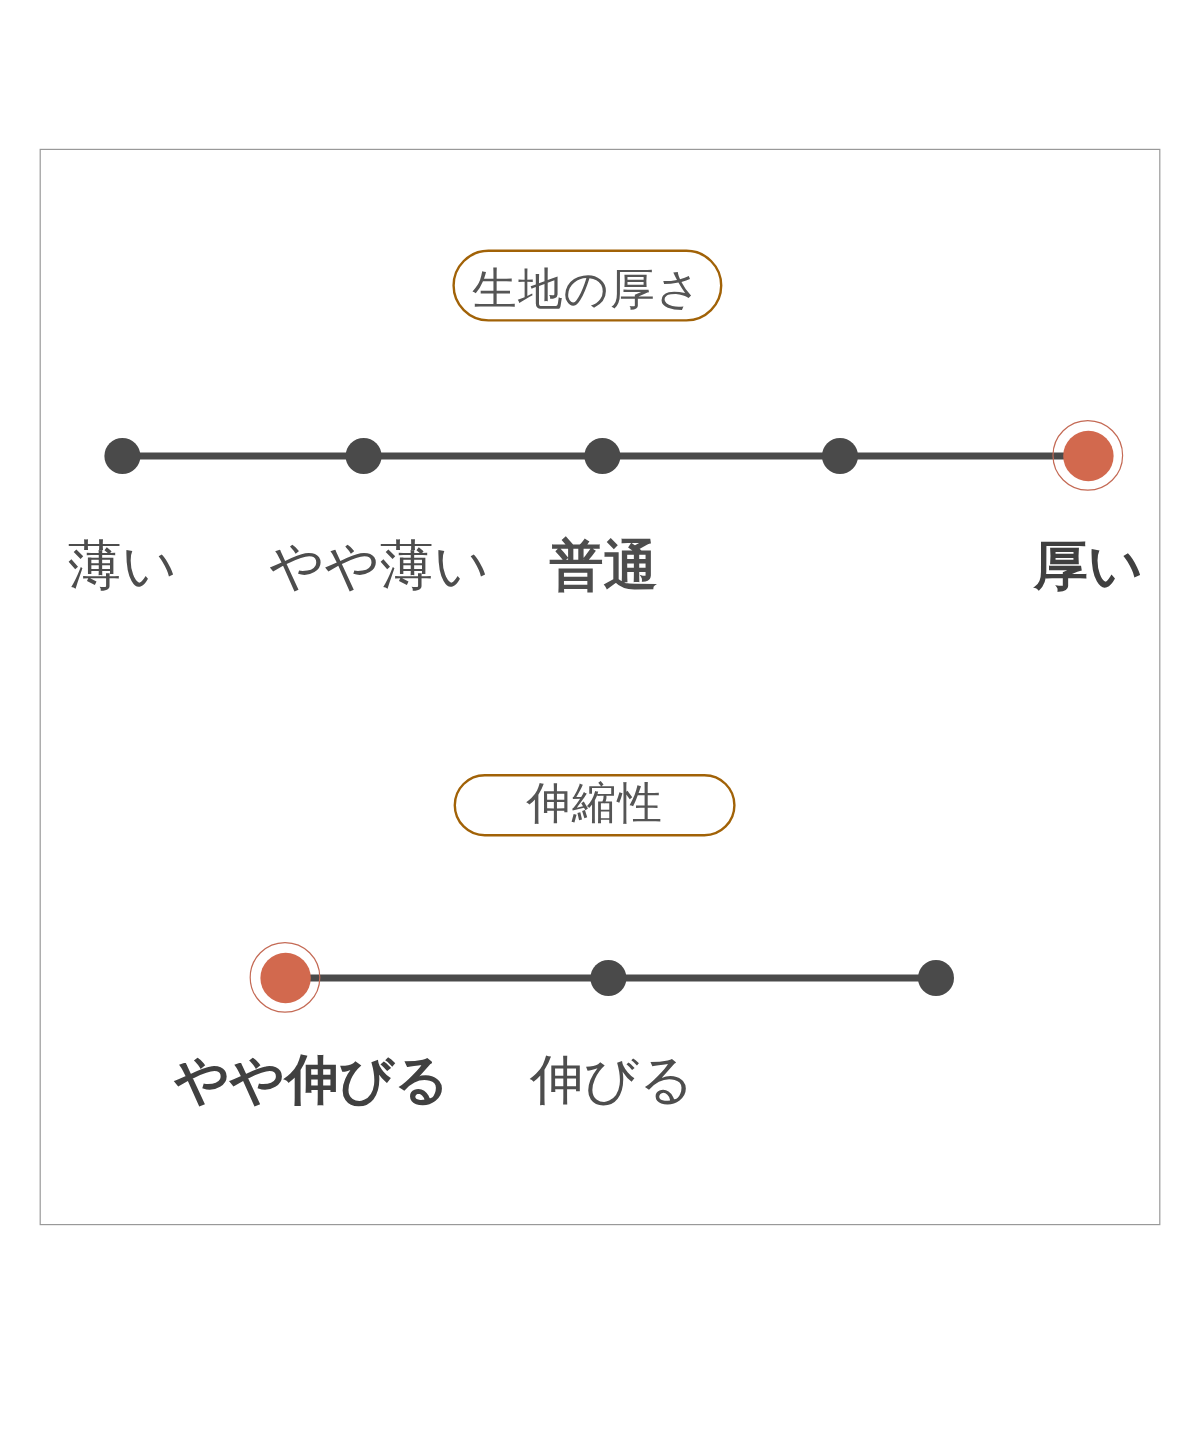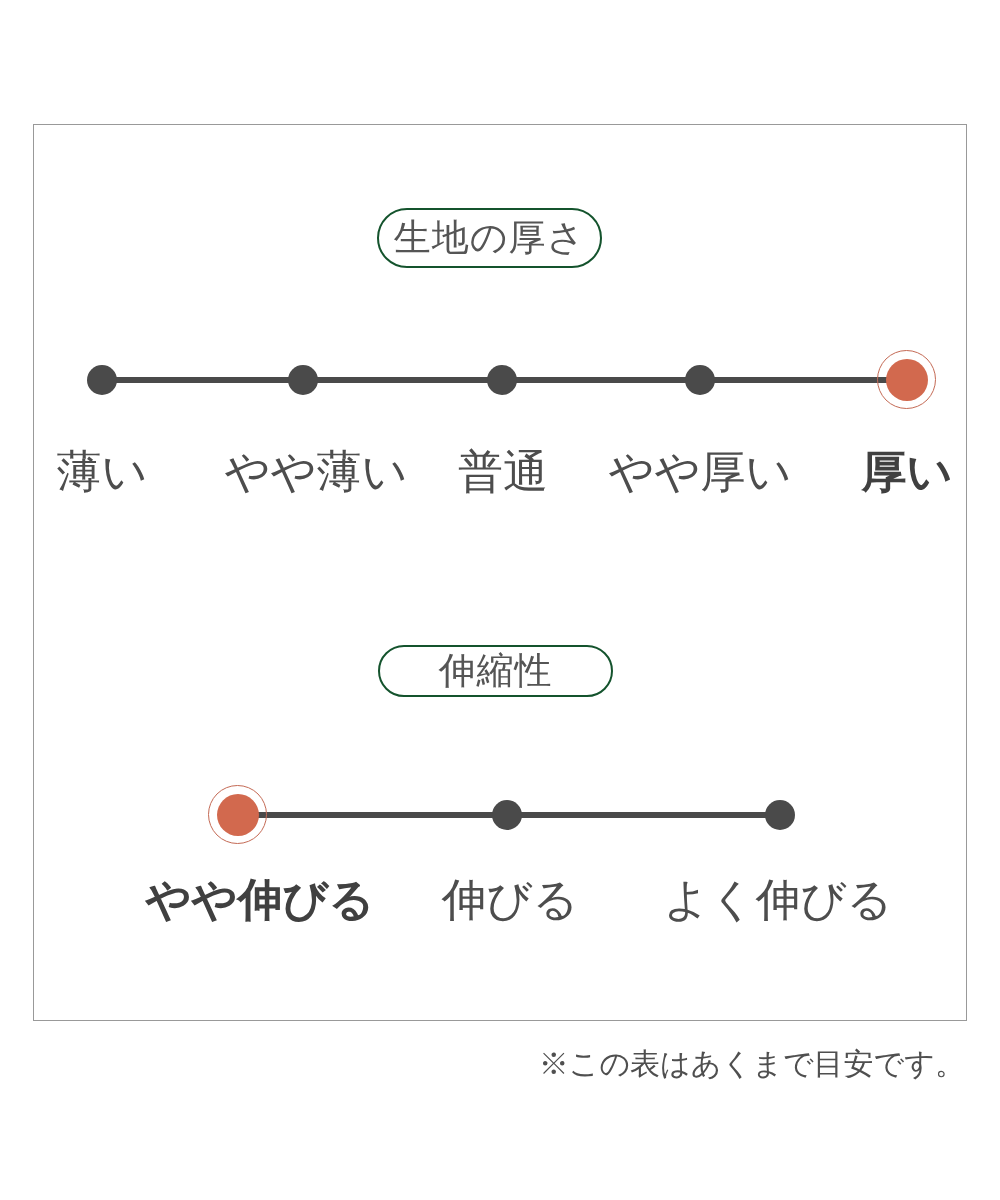--- a/index.html
+++ b/index.html
@@ -21,24 +21,24 @@
     top: 124px;
     width: 934px;
     height: 897px;
     border: 1px solid #999999;
     background: #ffffff;
     box-sizing: border-box;
   }
   .pill {
     position: absolute;
     box-sizing: border-box;
-    border: 2px solid #14532d;
+    border: 2px solid #a16207;
     border-radius: 31px;
     display: flex;
-    align-items: center;
+    align-items: flex-end;
     justify-content: center;
     font-size: 37px;
     letter-spacing: 1px;
     color: #555555;
     background: #ffffff;
   }
   .pill-thickness { left: 377px; top: 208px; width: 225px; height: 60px; }
   .pill-stretch   { left: 378px; top: 645px; width: 235px; height: 52px; }
   .scale-line {
     position: absolute;
@@ -105,33 +105,30 @@
   <div class="scale-line" style="left:102px; top:377px; width:805px;"></div>
   <div class="dot" style="left:87px;  top:365px;"></div>
   <div class="dot" style="left:288px; top:365px;"></div>
   <div class="dot" style="left:487px; top:365px;"></div>
   <div class="dot" style="left:685px; top:365px;"></div>
   <div class="ring" style="left:877px; top:350px;"></div>
   <div class="dot-selected" style="left:886px; top:359px;"></div>
 
   <div class="scale-label" style="left:102px; top:442px;">薄い</div>
   <div class="scale-label" style="left:316px; top:442px;">やや薄い</div>
-  <div class="scale-label" style="left:503px; top:442px;">普通</div>
-  <div class="scale-label" style="left:700px; top:442px;">やや厚い</div>
+  <div class="scale-label" style="left:503px; top:442px;font-weight:bold;">普通</div>
   <div class="scale-label selected" style="left:907px; top:442px;">厚い</div>
 
   <div class="pill pill-stretch">
     <span>伸縮性</span>
   </div>
 
   <div class="scale-line" style="left:238px; top:812px; width:542px;"></div>
   <div class="ring" style="left:208px; top:785px;"></div>
   <div class="dot-selected" style="left:217px; top:794px;"></div>
   <div class="dot" style="left:492px; top:800px;"></div>
   <div class="dot" style="left:765px; top:800px;"></div>
 
   <div class="scale-label selected" style="left:238px; top:870px;margin-left:22px;">やや伸びる</div>
   <div class="scale-label" style="left:510px; top:870px;">伸びる</div>
-  <div class="scale-label" style="left:778px; top:870px;">よく伸びる</div>
 
-  <div class="footnote">※この表はあくまで目安です。</div>
 
 </div>
 
 </body></html>

